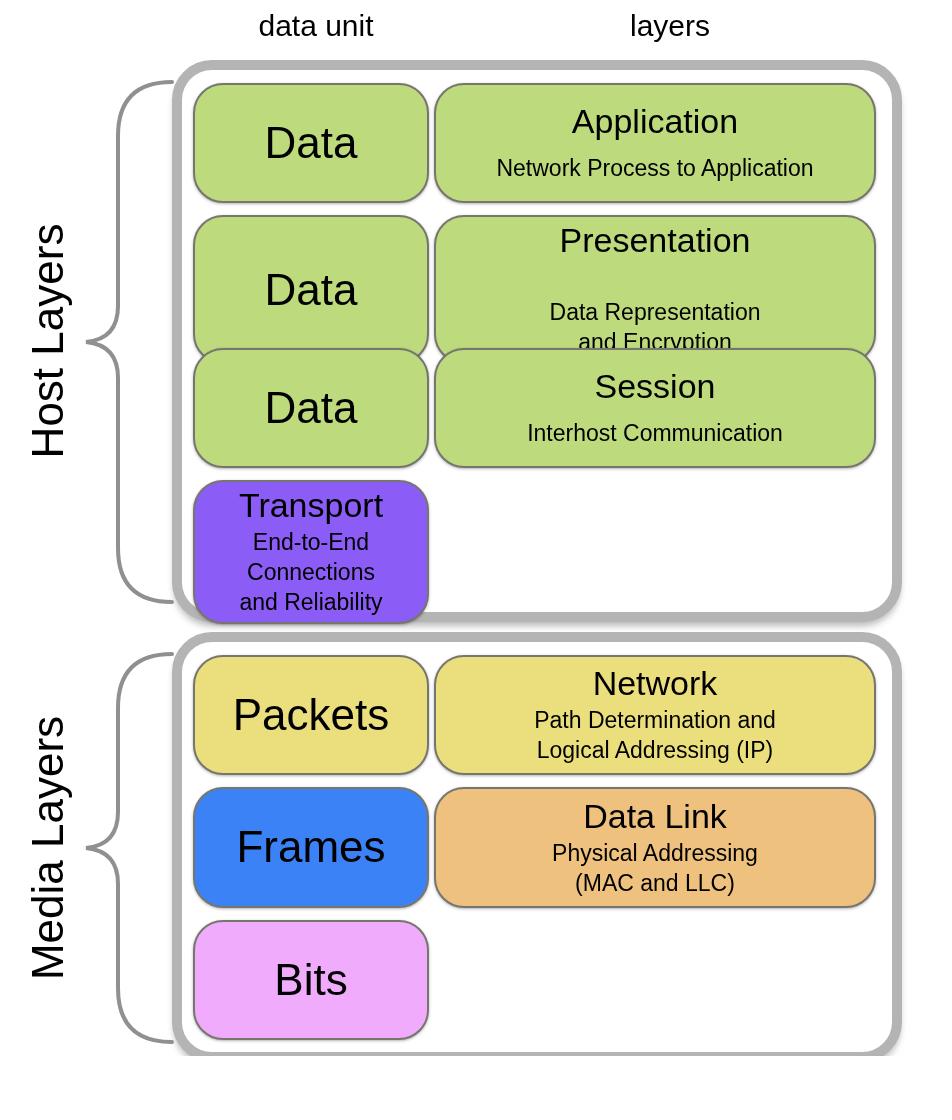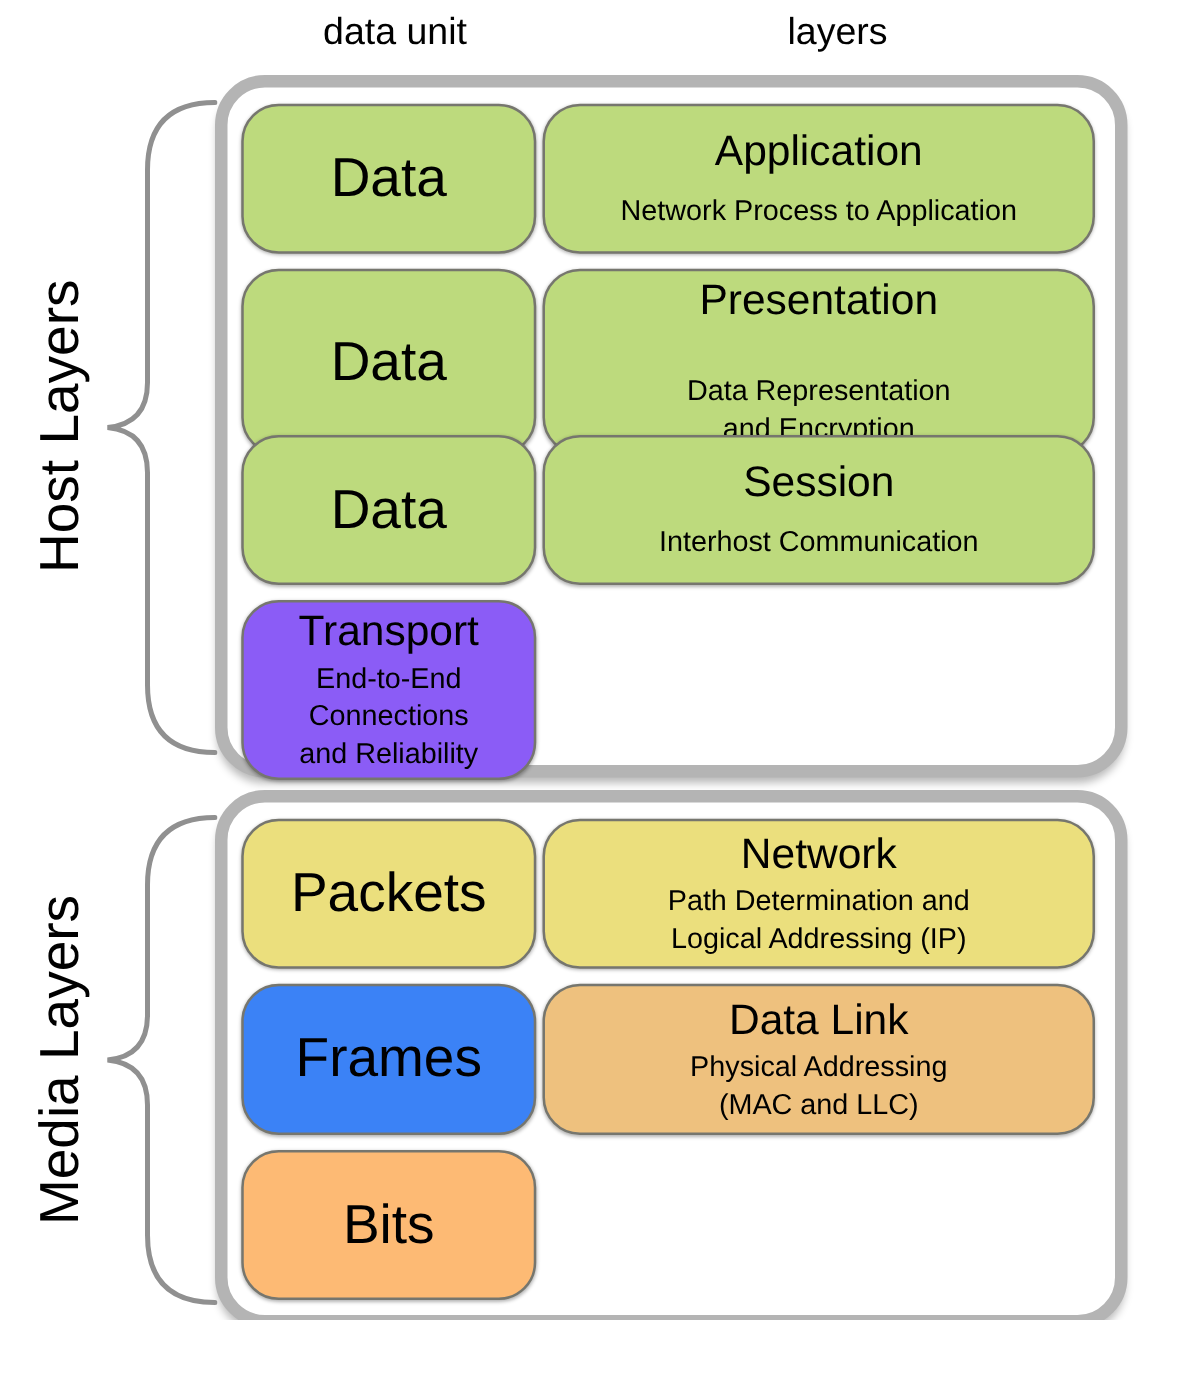--- a/index.html
+++ b/index.html
@@ -119,21 +119,21 @@
       <span>Frames</span>
     </div>
     <div class="box layer-box" style="background: rgb(238, 193, 126);">
       <div class="layer-title">Data Link</div>
       <div class="layer-desc">
               <div>Physical Addressing</div>
               <div>(MAC and LLC)</div>
             </div>
     </div>
   </div><div class="row">
-    <div class="box unit-box" style="background: #fdba74;">
+    <div class="box unit-box" style="background: #f0abfc;">
       <span>Bits</span>
     </div>
   </div></div>
   </section>
 
   <div class="brace host">
     <svg viewBox="0 0 92 526" fill="none" stroke="currentColor" stroke-width="4" stroke-linecap="round">
       <path d="M90 3 Q36 3 36 57 L36 227 Q36 260 4 263 Q36 266 36 299 L36 469 Q36 523 90 523"></path>
     </svg>
   </div>

